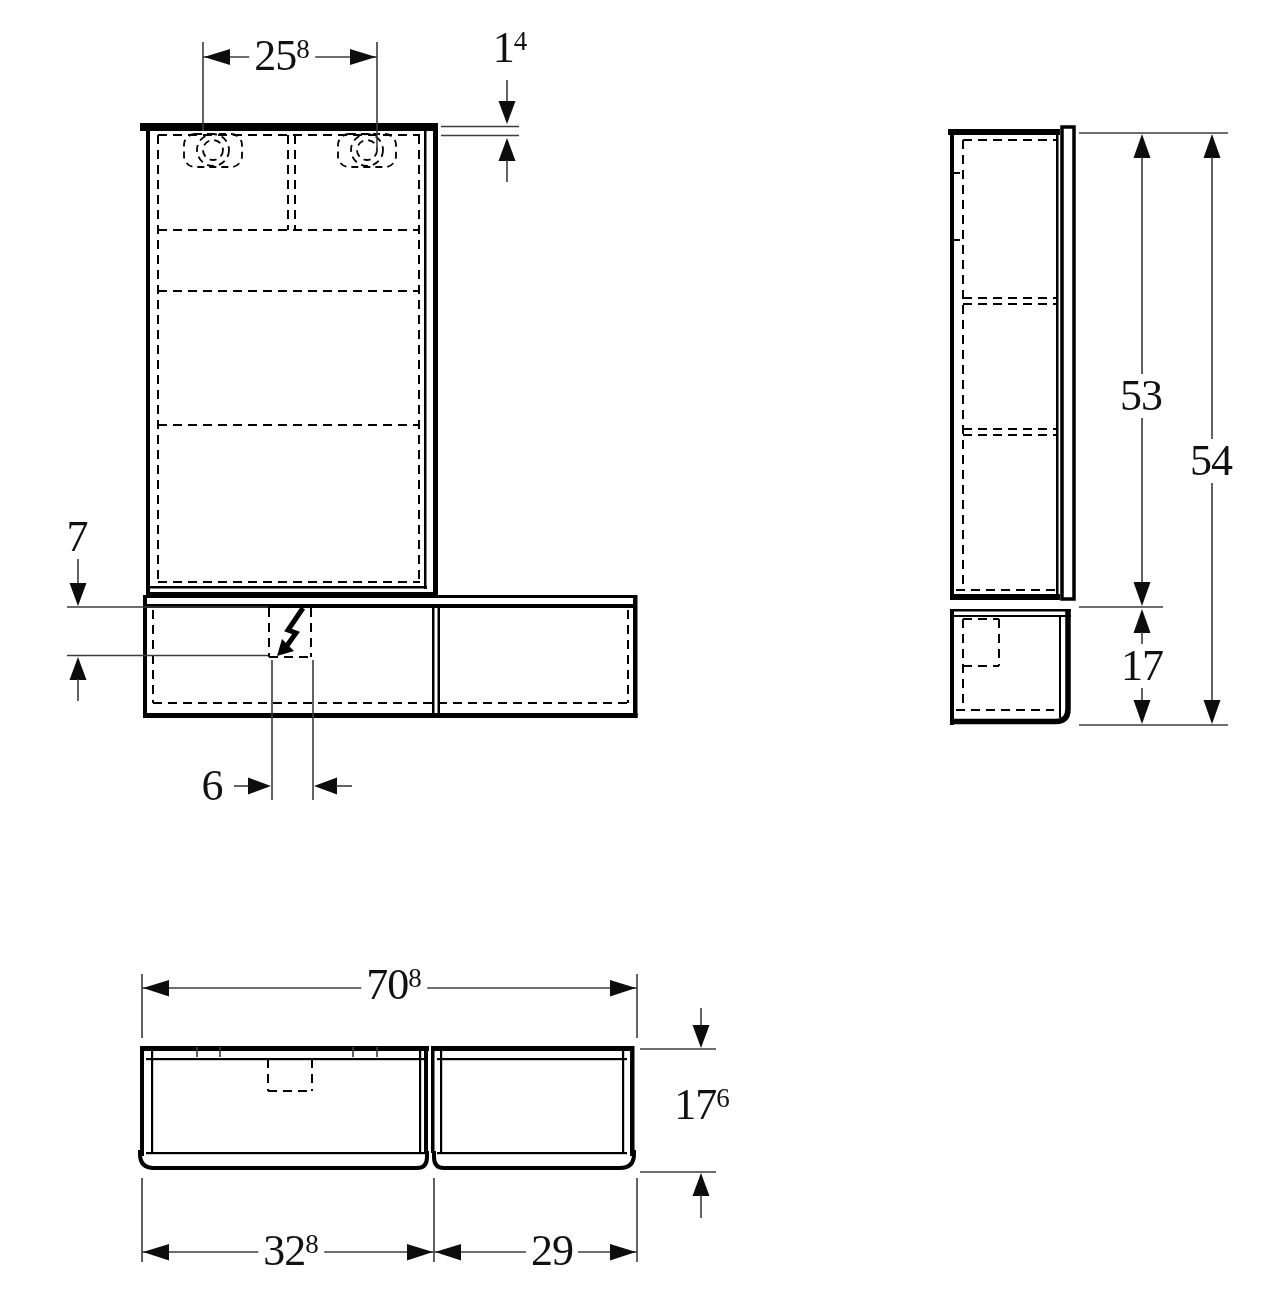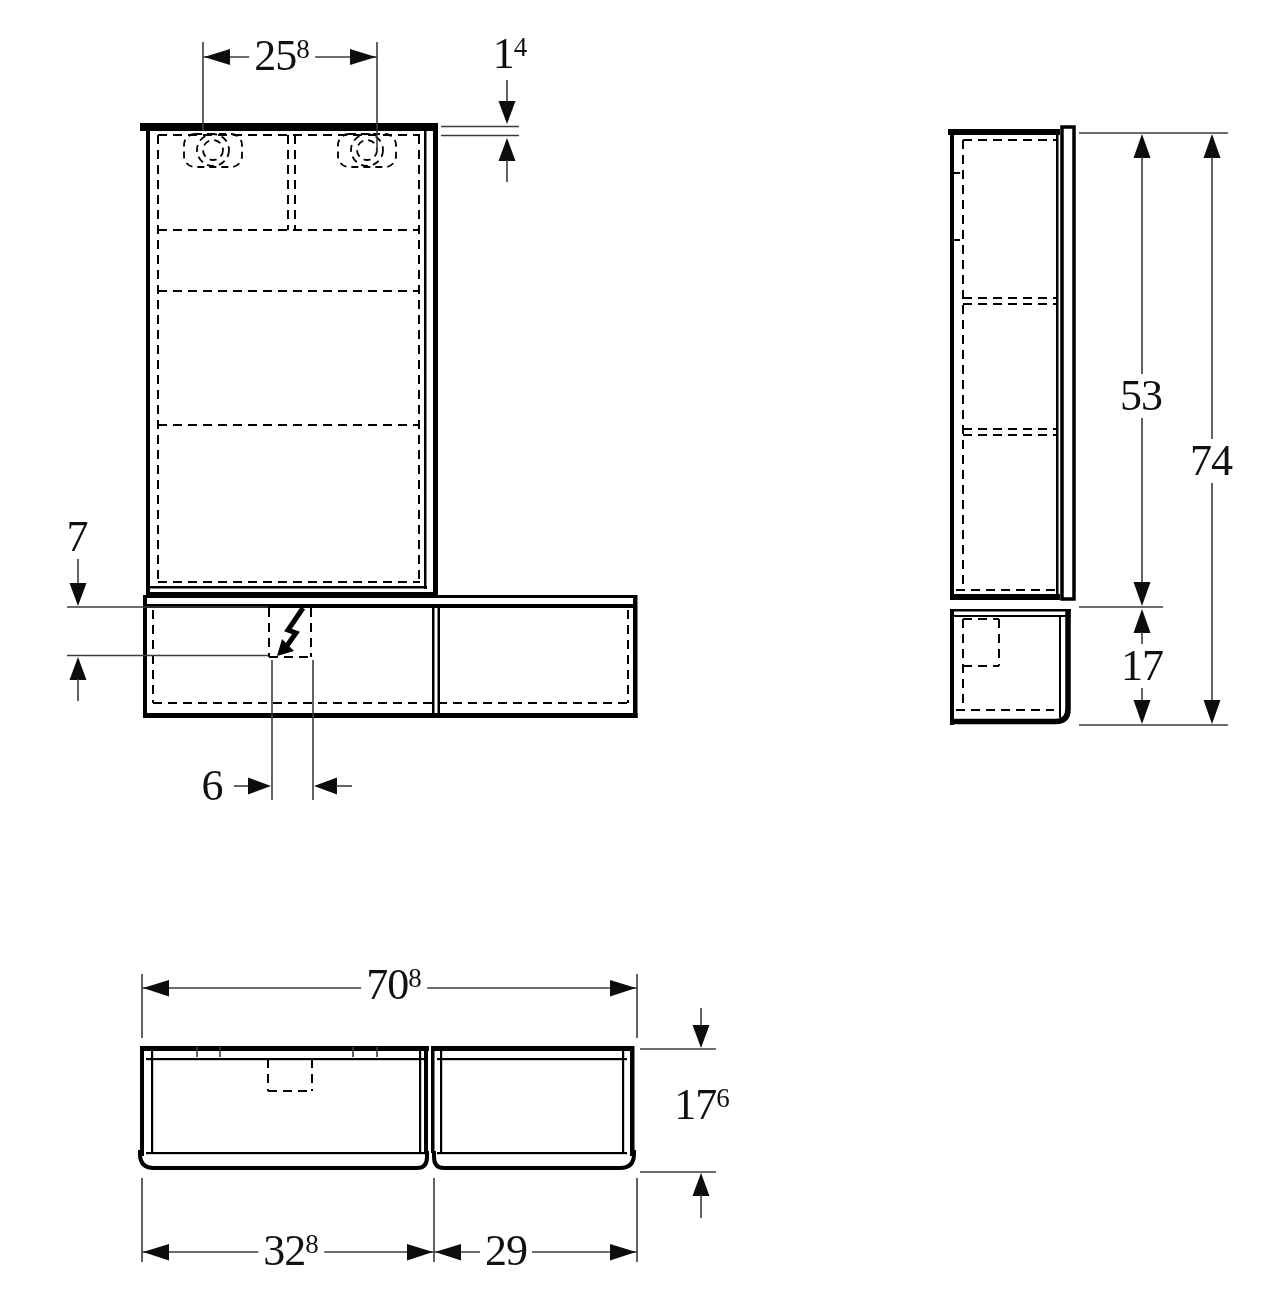--- a/index.html
+++ b/index.html
@@ -226,33 +226,33 @@
       <polygon class="arrow" points="143,1252 169,1244 169,1260.5"></polygon>
       <polygon class="arrow" points="433,1252 407,1244 407,1260.5"></polygon>
       <polygon class="arrow" points="435,1252 461,1244 461,1260.5"></polygon>
       <polygon class="arrow" points="636,1252 610,1244 610,1260.5"></polygon>
     </g>
   </g>
 </svg>
 
 <div class="dim-label" style="left:282px;top:56px;"><span class="v">25</span><span class="sup">8</span></div>
 
-<div class="dim-label" style="left:510px;top:54px;"><span class="v">1</span><span class="sup">4</span></div>
+<div class="dim-label" style="left:510px;top:48px;"><span class="v">1</span><span class="sup">4</span></div>
 
 <div class="dim-label" style="left:77px;top:537px;"><span class="v">7</span></div>
 
 <div class="dim-label" style="left:212px;top:786px;"><span class="v">6</span></div>
 
 <div class="dim-label" style="left:1141px;top:396px;"><span class="v">53</span></div>
 
-<div class="dim-label" style="left:1211px;top:461px;"><span class="v">74</span></div>
+<div class="dim-label" style="left:1211px;top:461px;"><span class="v">54</span></div>
 
 <div class="dim-label" style="left:1142px;top:666px;"><span class="v">17</span></div>
 
 <div class="dim-label" style="left:394px;top:985px;"><span class="v">70</span><span class="sup">8</span></div>
 
 <div class="dim-label" style="left:702px;top:1105px;"><span class="v">17</span><span class="sup">6</span></div>
 
 <div class="dim-label" style="left:291px;top:1251px;"><span class="v">32</span><span class="sup">8</span></div>
 
-<div class="dim-label" style="left:506px;top:1251px;"><span class="v">29</span></div>
+<div class="dim-label" style="left:552px;top:1251px;"><span class="v">29</span></div>
 
 </div>
 
 </body></html>

